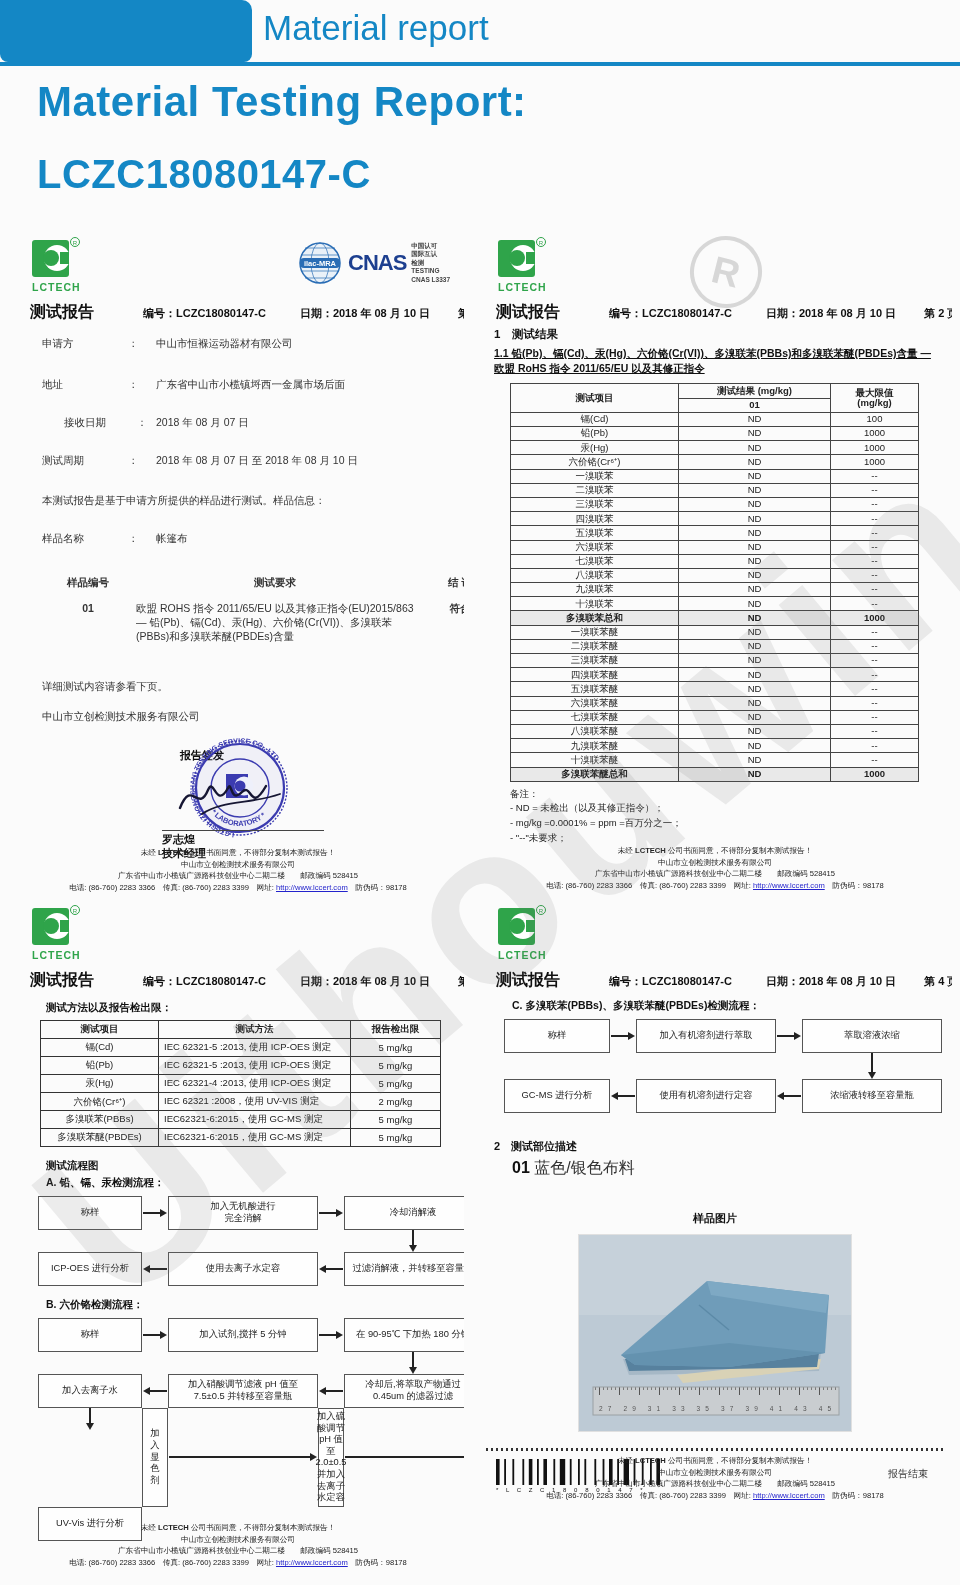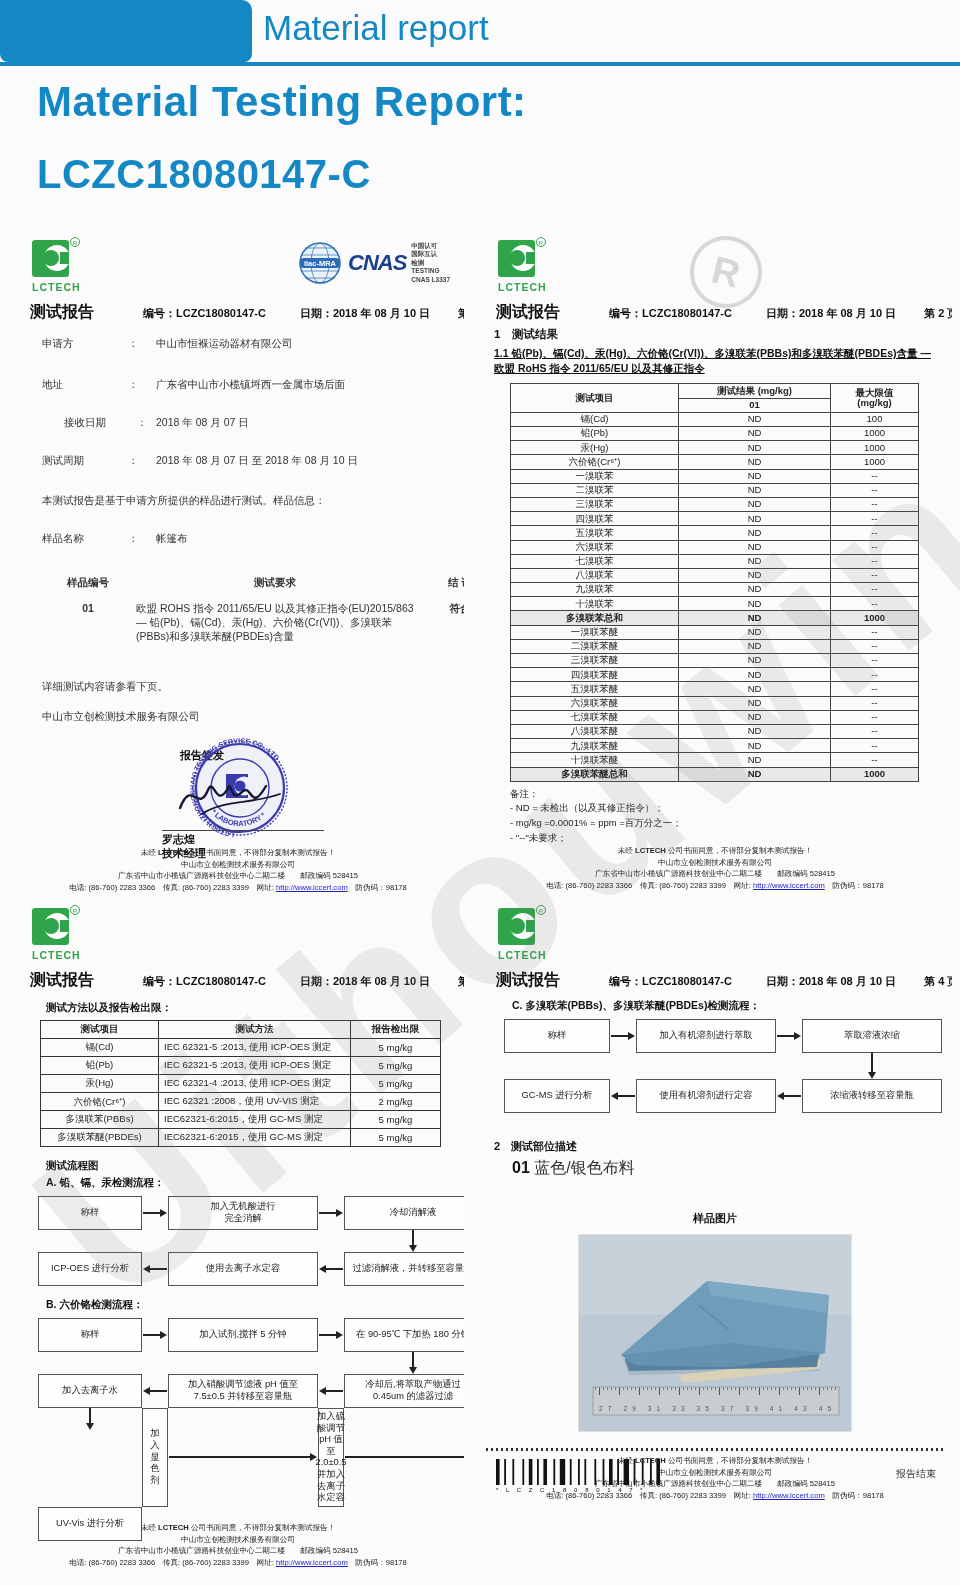--- a/index.html
+++ b/index.html
@@ -36,21 +36,21 @@
   .pfooter{position:absolute;left:0;right:0;text-align:center;font-size:7.6px;line-height:1.55;color:#222;}
   .pfooter b{font-weight:bold;}
   .pfooter .lnk{color:#2323cc;text-decoration:underline;}
   #page1 .pfooter{bottom:4px;}
   #page2 .pfooter{bottom:6px;}
   #page3 .pfooter{bottom:16px;}
   #page4 .pfooter{bottom:56px;}
 
   
   .cnas-block{position:absolute;right:14px;top:10px;display:flex;align-items:center;gap:5px;}
-  .cnas-text{font-weight:900;font-style:italic;font-size:22px;color:#1d3f8f;letter-spacing:-1px;}
+  .cnas-text{font-weight:900;font-size:22px;color:#1d3f8f;letter-spacing:-1px;}
   .cnas-mini{font-size:6.5px;line-height:1.3;color:#444;font-weight:bold;}
   .frow{display:flex;font-size:10.5px;margin-left:30px;color:#333;}
   .flabel{width:86px;}
   .fcolon{width:28px;}
   .intro{font-size:10.5px;margin:26px 0 0 30px;}
   .stable{display:grid;grid-template-columns:76px 278px 72px;margin:30px 0 0 38px;font-size:10.5px;column-gap:10px;}
   .stable .hd{font-weight:bold;text-align:center;}
   .stable .cell{margin-top:12px;}
   .stable .cid{text-align:center;font-weight:bold;}
   .stable .cc{text-align:center;font-weight:bold;}
@@ -93,21 +93,21 @@
   
   .sec2{font-size:11px;font-weight:bold;margin:26px 0 0 16px;color:#111;}
   .part-line{font-size:16px;margin:4px 0 0 34px;color:#333;}
   .part-line b{font-weight:bold;color:#111;}
   .photo-title{text-align:center;font-size:11px;font-weight:bold;margin-top:32px;color:#111;}
   .photo{display:block;margin:8px auto 0;border:1px solid #e0e0e0;}
   .starline{margin:16px 8px 0 8px;height:3px;background:repeating-linear-gradient(90deg,#333 0 2px,transparent 2px 5px);}
   .bcwrap{position:relative;margin:8px 16px 0 16px;height:40px;}
   .bc{position:absolute;left:0;top:0;}
   .bctext{position:absolute;left:2px;top:28px;font-size:6px;letter-spacing:3px;color:#111;}
-  .endlabel{position:absolute;right:0;top:8px;font-size:10px;color:#333;}
+  .endlabel{position:absolute;right:8px;top:8px;font-size:10px;color:#333;}
 </style>
 </head>
 <body>
 
 <div class="canvas">
 
   <div class="tab"></div>
   <div class="banner-text">Material report</div>
   <div class="banner-line"></div>
   <div class="big-title">Material Testing Report:</div>

